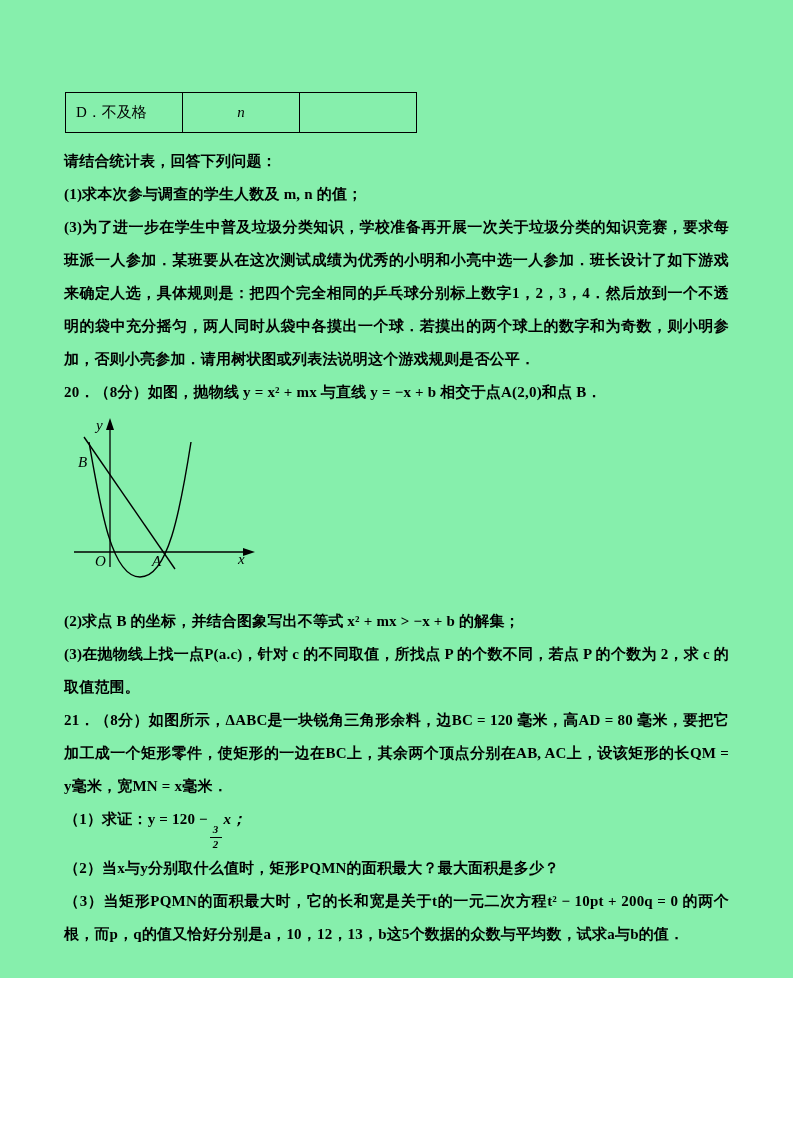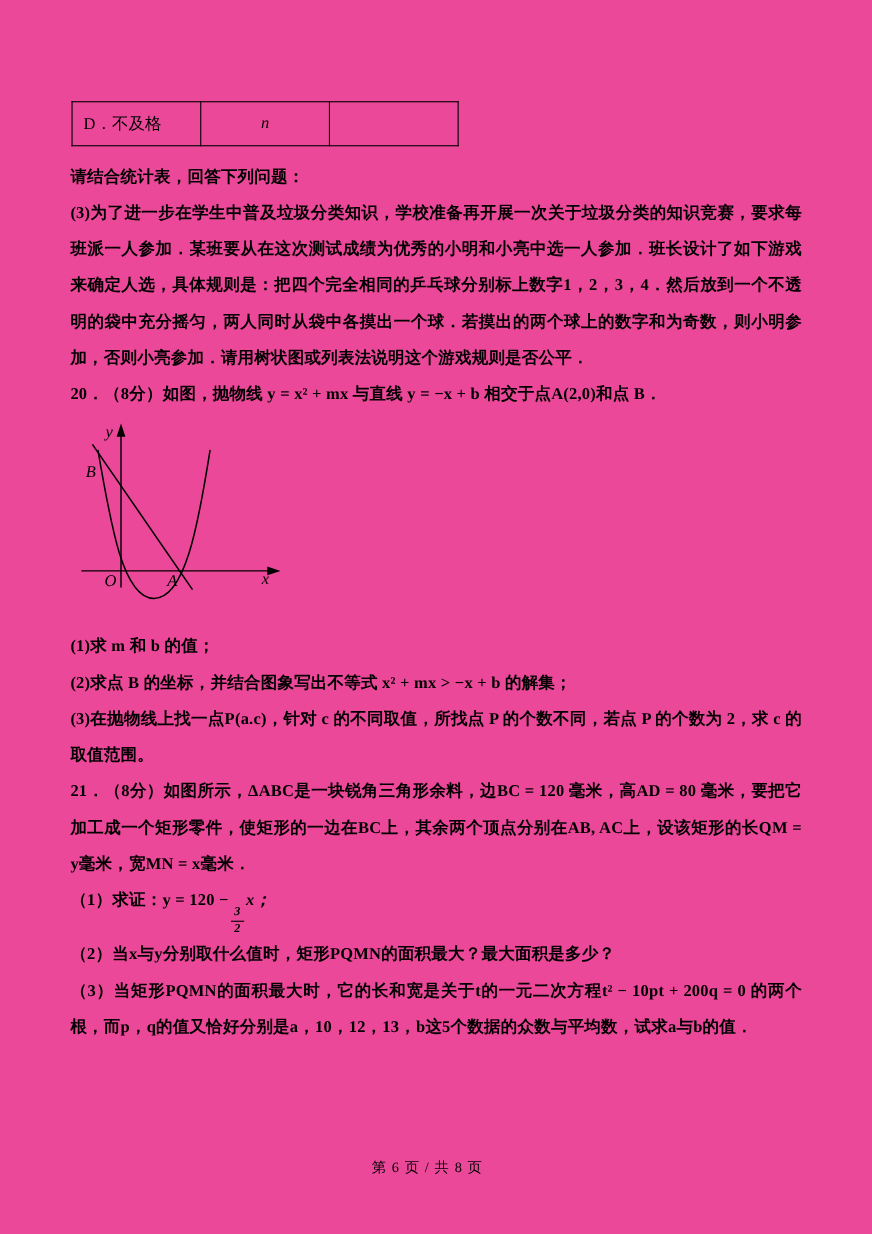--- a/index.html
+++ b/index.html
@@ -1,21 +1,21 @@
 <!DOCTYPE html>
 <html><head>
 <meta charset="utf-8">
 <style>
   * { box-sizing: border-box; }
   html, body { margin: 0; padding: 0; background: #ffffff; }
   .page {
     position: relative;
     width: 793px;
-    height: 1122px;
-    background: #ec4899;
+    height: 978px;
+    background: #86efac;
     color: #000000;
     font-family: "Liberation Serif", "DejaVu Serif", serif;
     overflow: hidden;
   }
   .content {
     padding: 92px 64px 0 64px;
     font-size: 15px;
   }
   .stat-table {
     border-collapse: collapse;
@@ -82,20 +82,21 @@
       <tbody>
           <tr>
         <td>D．不及格</td>
         <td class="center math-i">n</td>
         <td class="center"></td>
       </tr>
     </tbody>
       </table>
 
     <p class="para">请结合统计表，回答下列问题：</p>
+    <p class="para">(1)求本次参与调查的学生人数及 m, n 的值；</p>
     <p class="para">(3)为了进一步在学生中普及垃圾分类知识，学校准备再开展一次关于垃圾分类的知识竞赛，要求每班派一人参加．某班要从在这次测试成绩为优秀的小明和小亮中选一人参加．班长设计了如下游戏来确定人选，具体规则是：把四个完全相同的乒乓球分别标上数字1，2，3，4．然后放到一个不透明的袋中充分摇匀，两人同时从袋中各摸出一个球．若摸出的两个球上的数字和为奇数，则小明参加，否则小亮参加．请用树状图或列表法说明这个游戏规则是否公平．</p>
 
     <p class="para">20．（8分）如图，抛物线 y = x² + mx 与直线 y = −x + b 相交于点A(2,0)和点 B．</p>
 
     <figure class="graph-fig">
       <svg width="210" height="182" viewBox="0 0 210 182">
 
         <line x1="40" y1="8" x2="40" y2="150" stroke="#000" stroke-width="1.3"></line>
         <polygon points="40,1 36,13 44,13" fill="#000"></polygon>
 
@@ -107,21 +108,20 @@
         <line x1="14" y1="20" x2="105" y2="152" stroke="#000" stroke-width="1.4"></line>
 
         <text class="svg-label" x="26" y="13">y</text>
         <text class="svg-label" x="168" y="147">x</text>
         <text class="svg-label" x="8" y="50">B</text>
         <text class="svg-label" x="25" y="149">O</text>
         <text class="svg-label" x="82" y="149">A</text>
       </svg>
     </figure>
 
-    <p class="para">(1)求 m 和 b 的值；</p>
     <p class="para">(2)求点 B 的坐标，并结合图象写出不等式 x² + mx &gt; −x + b 的解集；</p>
     <p class="para">(3)在抛物线上找一点P(a.c)，针对 c 的不同取值，所找点 P 的个数不同，若点 P 的个数为 2，求 c 的取值范围。</p>
 
     <p class="para">21．（8分）如图所示，ΔABC是一块锐角三角形余料，边BC = 120 毫米，高AD = 80 毫米，要把它加工成一个矩形零件，使矩形的一边在BC上，其余两个顶点分别在AB, AC上，设该矩形的长QM = y毫米，宽MN = x毫米．</p>
 
     <p class="para"><span>（1）求证：y = 120 −</span><span class="frac">
           <span class="num">3</span>
           <span class="den">2</span>
         </span><span class="math-i">x；</span></p>
 

